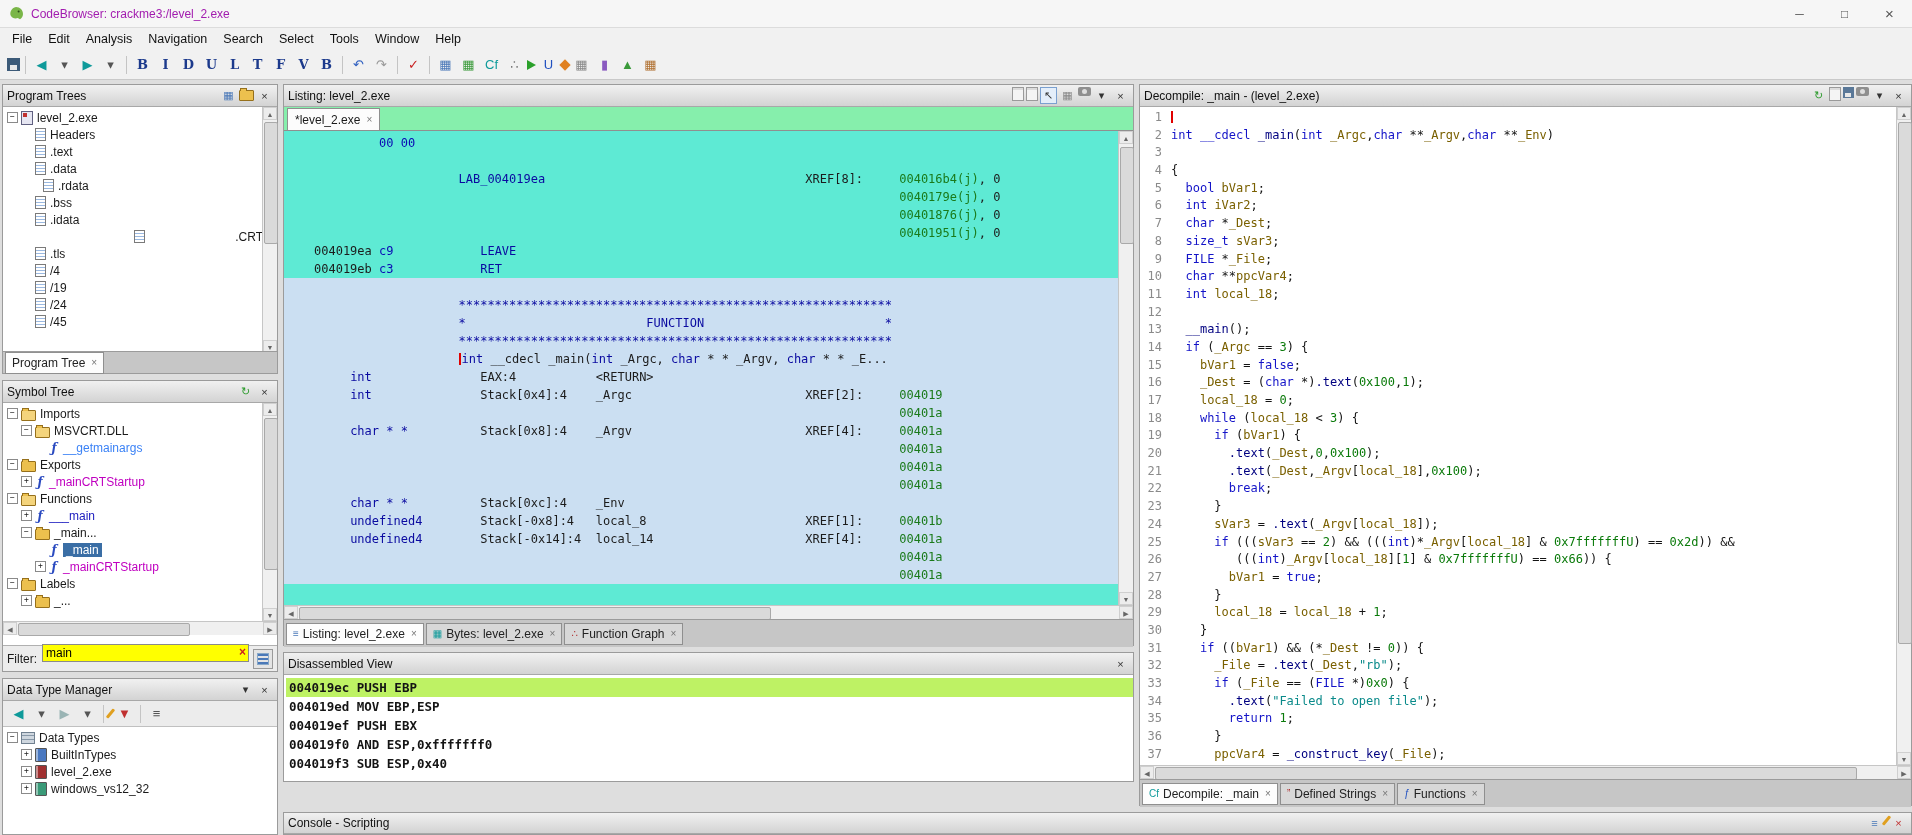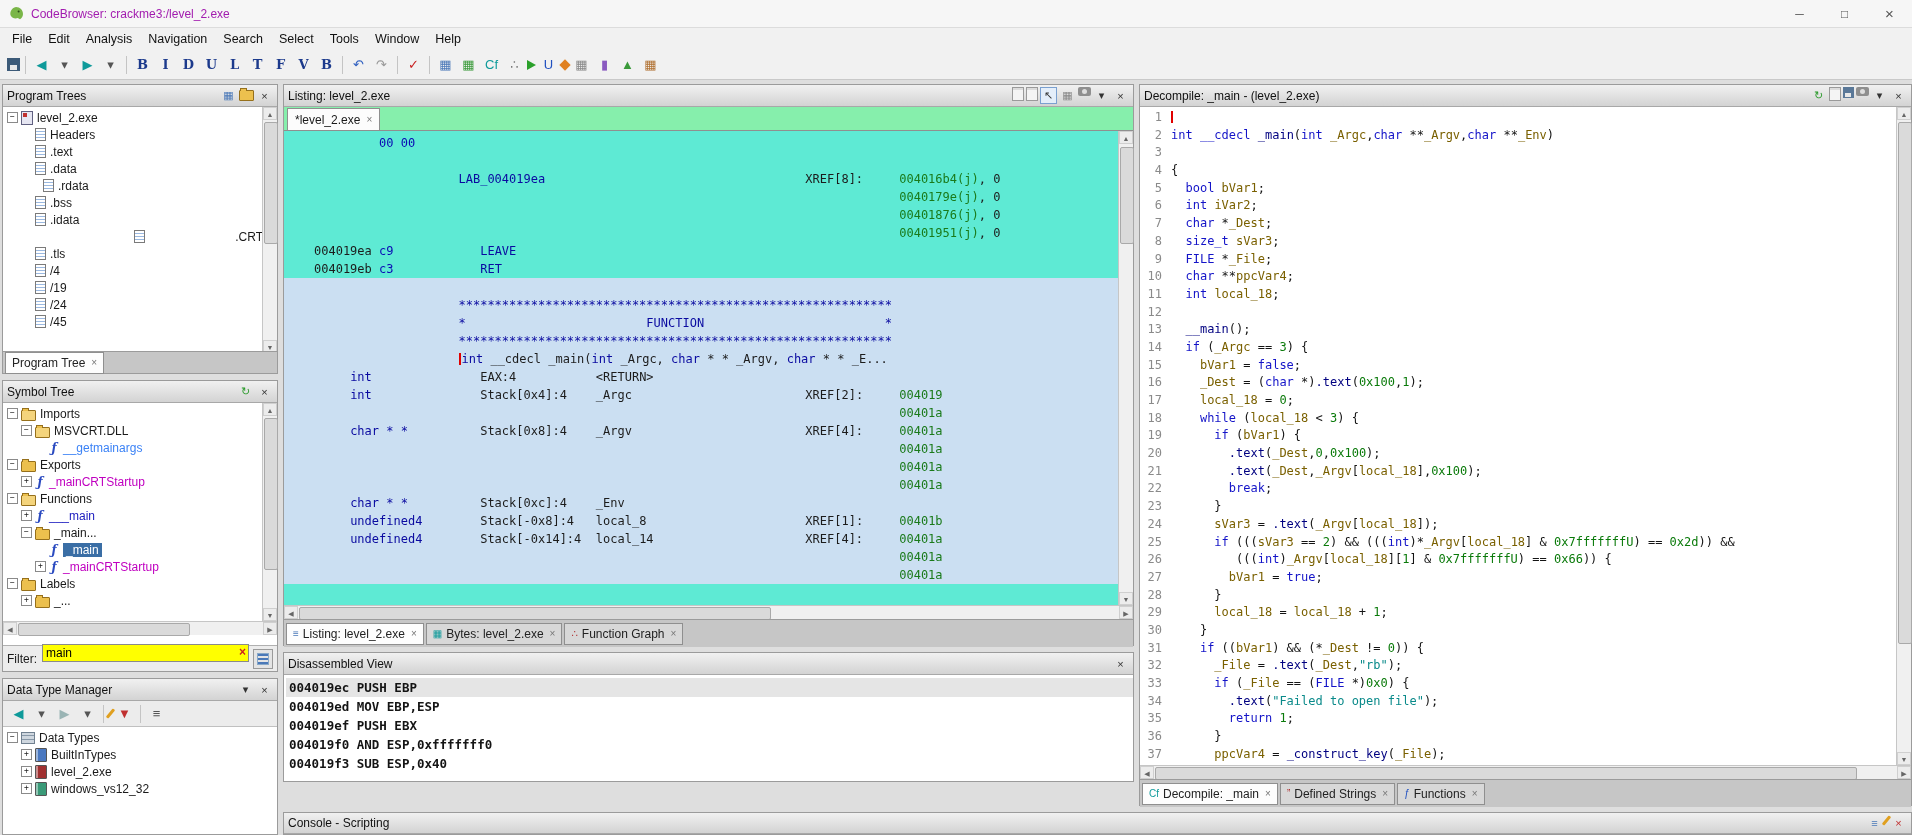--- a/index.html
+++ b/index.html
@@ -80,21 +80,21 @@
   .lrow{height:18px;line-height:18px;white-space:pre;font-family:"DejaVu Sans Mono",monospace;font-size:12px;padding-left:30px}
   .lrow.sel{background:#cbdff2}
   .tk-a{color:#1c1c1c}.tk-b{color:#0a0ab4}.tk-m{color:#0a0aa0}.tk-p{color:#1c1c1c}
   .tk-lab{color:#0a0aa0}.tk-xl{color:#1c1c1c}.tk-xa{color:#1a7a1a}.tk-cm{color:#0a0aa0}
   .tk-ty{color:#0a0aa0}.tk-fn{color:#1c1c1c}.tk-vr{color:#b06000}
   .caret-red{display:inline-block;width:2px;height:12px;background:#e00000;vertical-align:-2px;margin-right:1px}
 
   
   #disasm-rows{position:absolute;top:22px;left:0;right:0;bottom:0;background:#fff;padding:3px 0 0 2px;overflow:hidden}
   .drow{height:19px;line-height:19px;white-space:pre;font-family:"DejaVu Sans Mono",monospace;font-size:12.5px;font-weight:bold;color:#141414;padding-left:3px}
-  .drow.hl{background:#e5e5e5}
+  .drow.hl{background:#bef264}
 
   
   #dc-lines{position:absolute;top:22px;left:0;right:15px;height:658px;overflow:hidden;background:#fff;padding-top:2px}
   .dline{height:17.7px;line-height:17.7px;white-space:pre;font-family:"DejaVu Sans Mono",monospace;font-size:12px}
   .lnum{display:inline-block;width:22px;text-align:right;color:#8a8a8a;padding-right:9px}
   .dk-p{color:#141414}.dk-k{color:#1414c8}.dk-f{color:#000080}.dk-v{color:#7a6000}.dk-c{color:#0a7a0a}.dk-s{color:#0a8a8a}
 
   
   #st-filter{position:absolute;left:0;right:0;bottom:0;height:26px;background:#ececec;border-top:1px solid #b0b0b0;display:flex;align-items:center;padding:0 4px;box-sizing:border-box}
   #st-filter label{margin-right:5px}

